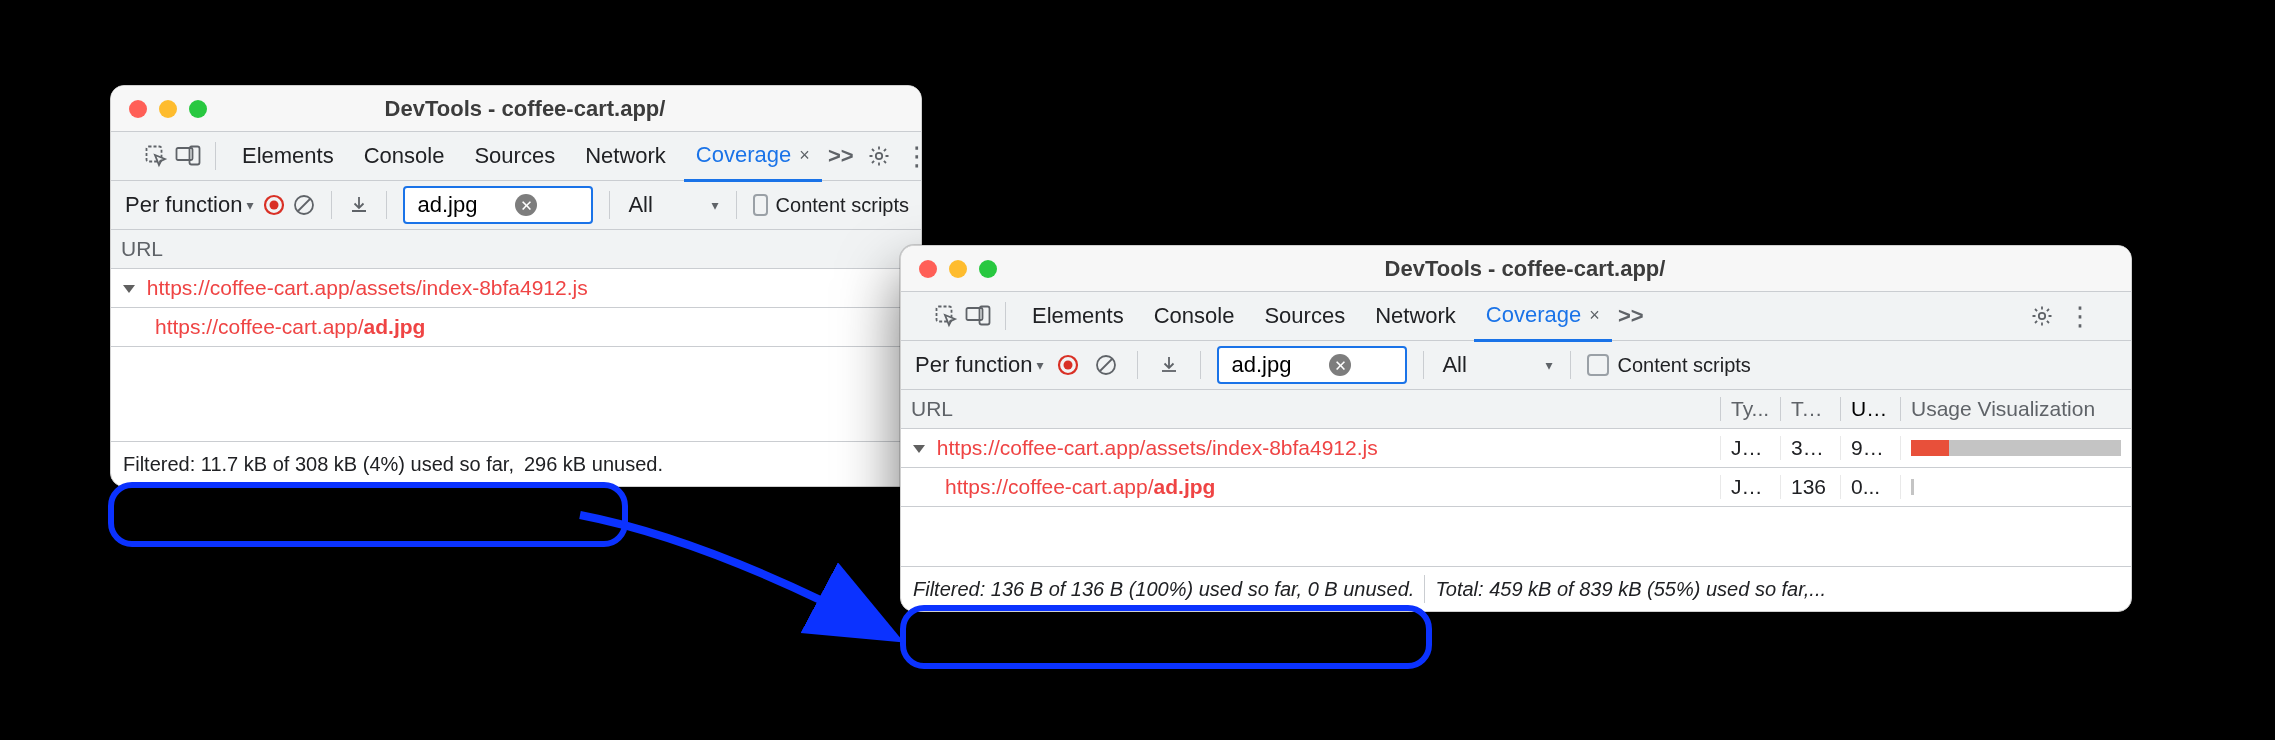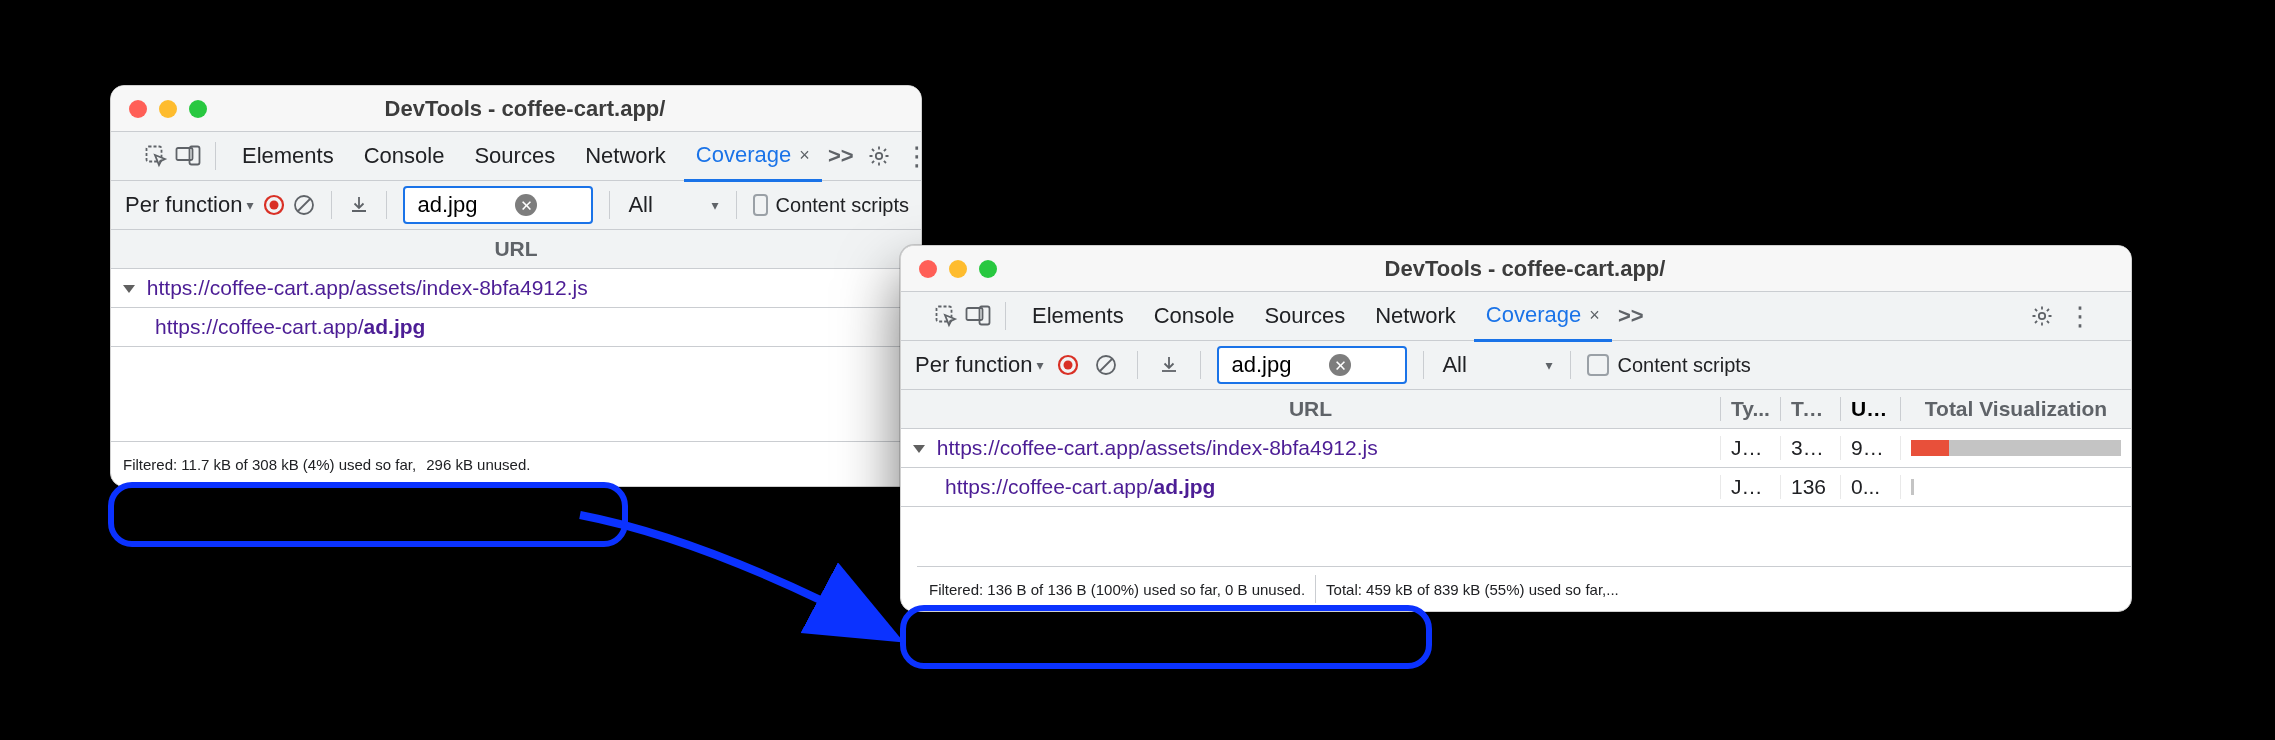--- a/index.html
+++ b/index.html
@@ -54,34 +54,34 @@
   .filter input{border:none;outline:none;font-size:22px;width:90px;background:transparent;}
   .clear-circ{width:22px;height:22px;border-radius:50%;background:#7d7d7d;color:#fff;display:flex;align-items:center;justify-content:center;font-size:15px;line-height:1;}
   .check{width:18px;height:18px;border:2px solid #9aa0a6;border-radius:4px;display:inline-block;}
   .toolbar .label{font-size:20px;white-space:nowrap;}
   
   .table{display:flex;flex-direction:column;}
   .th-row,.td-row{display:flex;border-bottom:1px solid var(--border);height:38px;align-items:center;}
   .th-row{background:var(--panel-bg);}
   .cell{padding:0 10px;font-size:21px;white-space:nowrap;overflow:hidden;text-overflow:ellipsis;box-sizing:border-box;}
   .cell.url{flex:1;min-width:0;}
-  .cell.hd{color:#5f6368;font-weight:700;border-right:1px solid var(--border);text-align:center;}
+  .cell.hd{color:#5f6368;font-weight:400;border-right:1px solid var(--border);}
   .cell.hd:last-child{border-right:none;}
   .td-row .cell{border-right:1px solid #e9e9e9;}
   .td-row .cell:last-child{border-right:none;}
   .tree-caret{display:inline-block;width:0;height:0;border-top:6px solid transparent;border-bottom:6px solid transparent;border-left:8px solid #606060;transform:rotate(90deg);margin:0 8px 0 4px;vertical-align:middle;}
   .url-indent{padding-left:44px;}
-  .url-host{color:#4c1d95;}
+  .url-host{color:#ef4444;}
   .url-bold{font-weight:700;}
   .usage-bar{height:16px;display:flex;width:100%;}
   .usage-bar .red{background:var(--bar-red);}
   .usage-bar .grey{background:var(--bar-grey);}
   .usage-bar .tick{width:3px;background:var(--bar-grey);}
   
-  .status{border-top:1px solid var(--border);height:44px;display:flex;align-items:center;padding:0 12px;font-size:15px;gap:10px;white-space:nowrap;overflow:hidden;}
+  .status{border-top:1px solid var(--border);height:44px;display:flex;align-items:center;padding:0 12px;font-size:20px;gap:10px;white-space:nowrap;overflow:hidden;}
   .status .seg{white-space:nowrap;overflow:hidden;text-overflow:ellipsis;}
   .status .statsep{width:1px;height:28px;background:var(--border);flex:0 0 1px;}
   .blank{flex:1;}
   
   .hl-ring{position:absolute;border:6px solid var(--hl-blue);border-radius:24px;pointer-events:none;}
   .hl1{left:108px;top:482px;width:508px;height:53px;}
   .hl2{left:900px;top:605px;width:520px;height:52px;}
   
   .arrow{position:absolute;pointer-events:none;}
   svg .ico{stroke:currentColor;fill:none;stroke-width:1.8;}
@@ -279,21 +279,21 @@
       <span class="check"></span>
       <span class="label">Content scripts</span>
     </div>
 
     <div class="table">
       <div class="th-row">
         <div class="cell hd url">URL</div>
         <div class="cell hd" style="width:60px">Ty...</div>
         <div class="cell hd" style="width:60px">To...</div>
         <div class="cell hd" style="width:60px;color:#000"><span>U...</span><span class="caret">▾</span></div>
-        <div class="cell hd" style="width:230px">Total Visualization</div>
+        <div class="cell hd" style="width:230px">Usage Visualization</div>
       </div>
       <div class="td-row">
         <div class="cell url">
           <span class="tree-caret"></span>
           <span class="url-host"><span>https://coffee-cart.app/assets/</span><span>index-8bfa4912.js</span></span>
         </div>
         <div class="cell" style="width:60px">JS...</div>
         <div class="cell" style="width:60px">30...</div>
         <div class="cell" style="width:60px">96...</div>
         <div class="cell" style="width:230px">
@@ -311,21 +311,21 @@
         <div class="cell" style="width:60px">136</div>
         <div class="cell" style="width:60px">0...</div>
         <div class="cell" style="width:230px">
           <div class="usage-bar">
               <div class="tick"></div>
             </div>
         </div>
       </div>
     </div>
 
-    <div class="status" style="position:absolute;left:16px;right:0;bottom:0;">
+    <div class="status" style="position:absolute;left:0;right:0;bottom:0;font-style:italic;">
       <span class="seg" style="flex:0 0 auto">Filtered: 136 B of 136 B (100%) used so far, 0 B unused.</span>
       <span class="statsep"></span>
       <span class="seg">Total: 459 kB of 839 kB (55%) used so far,...</span>
     </div>
   </div>
 
   <div class="hl-ring hl1"></div>
   <div class="hl-ring hl2"></div>
 
   <svg class="arrow" style="left:560px;top:500px;width:400px;height:170px;">

